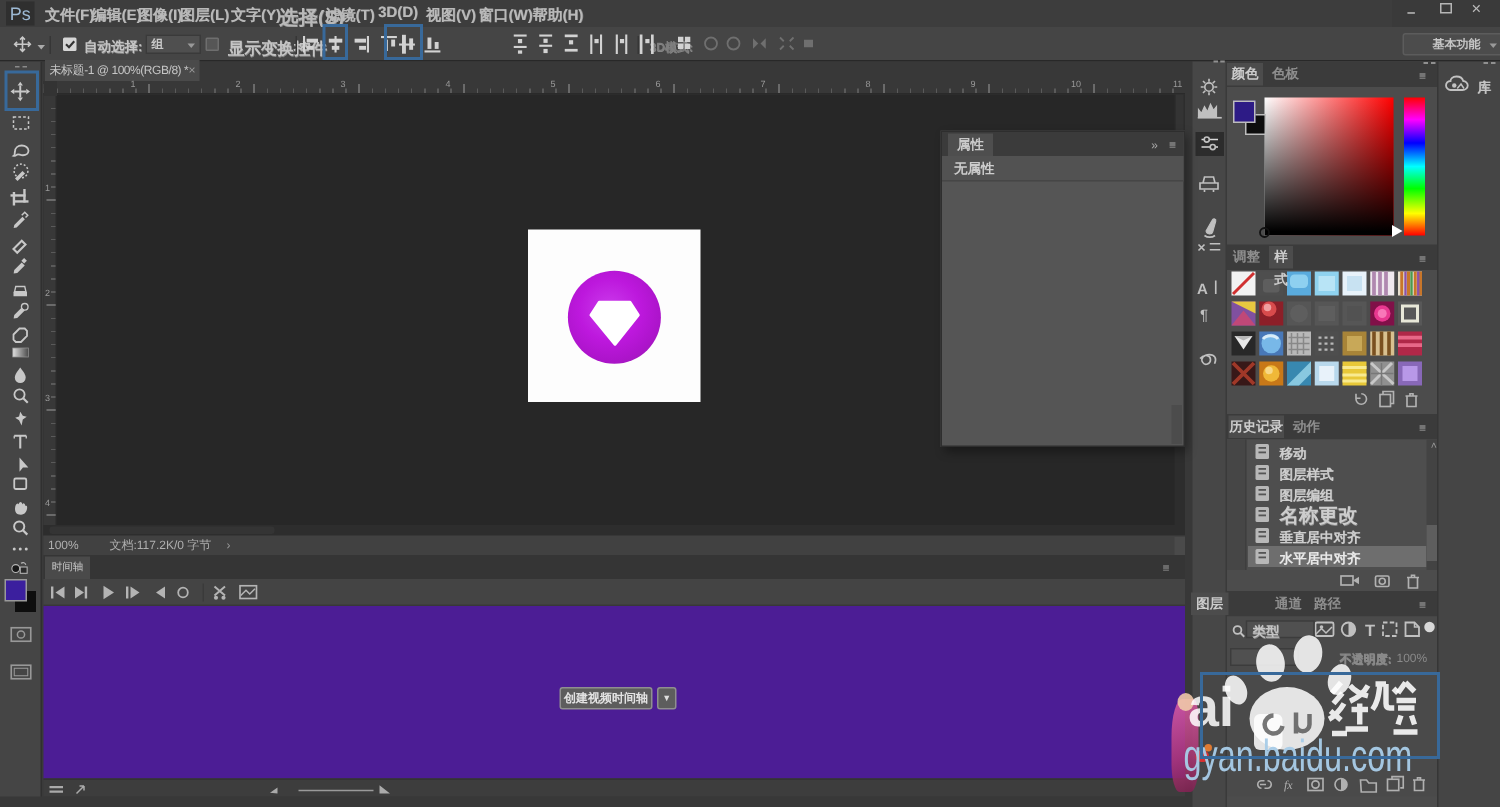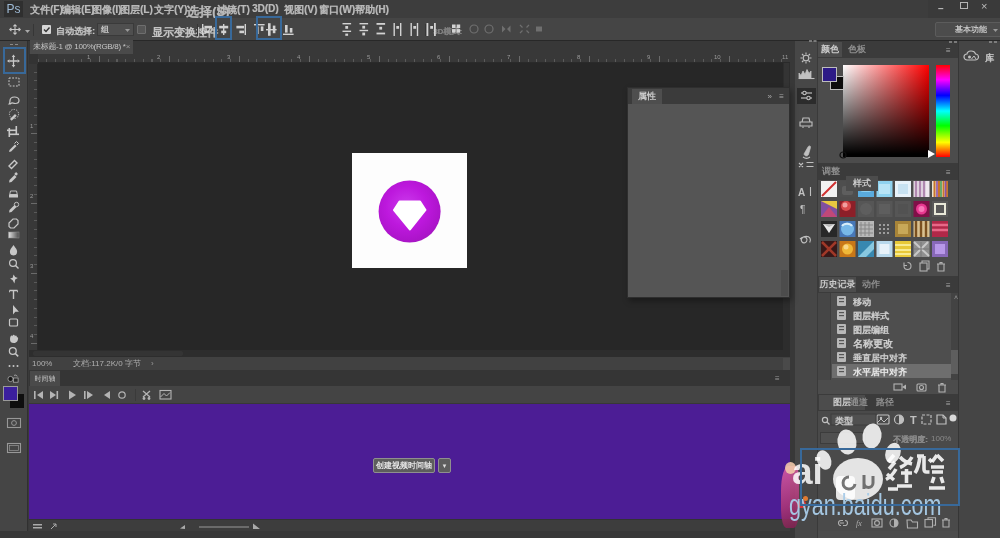--- a/index.html
+++ b/index.html
@@ -228,20 +228,21 @@
       </radialGradient>
     </defs>
 <circle cx="57.6" cy="58.5" r="31" fill="url(#circg)" filter="blur(0.5px)"></circle>
 <path d="M47.5 48.5 h20.5 l5.5 8.5 L58 76.5 L42 57 z" fill="#fff" stroke="#fff" stroke-linejoin="round" stroke-width="2"></path>
 </svg>
 <div class="ab" style="left:627px;top:87px;width:163px;height:211px;background:#555555;border:1px solid #2e2e2e;box-shadow:2px 3px 6px rgba(0,0,0,.35);z-index:10">
  <div style="position:absolute;left:0;top:0;width:100%;height:16px;background:#3b3b3b"></div>
  <div style="position:absolute;left:4px;top:1px;width:30px;height:15px;background:#4e4e4e;color:#c9c9c9;font-size:9px;line-height:15px;text-align:center"><b>属性</b></div>
  <div style="position:absolute;right:18px;top:4px;color:#aaa;font-size:8px;letter-spacing:-1px">»</div>
  <div style="position:absolute;right:5px;top:4px;color:#aaa;font-size:8px">≡</div>
+ <div style="position:absolute;left:0;top:16px;width:100%;height:17px;background:#525252;border-bottom:1px solid #464646;color:#cccccc;font-size:9px;line-height:17px"><b style="padding-left:8px">无属性</b></div>
  <div style="position:absolute;right:1px;bottom:1px;width:7px;height:26px;background:#4c4c4c"></div>
 </div>
 <div class="ab" style="left:29px;top:350px;width:761px;height:7px;background:#2d2d2d">
     <div style="position:absolute;left:4px;top:1px;width:150px;height:5px;background:#343434;border-radius:2px"></div>
   </div>
 <div class="ab" style="left:783px;top:54px;width:7px;height:296px;background:#2d2d2d">
     <div style="position:absolute;left:1px;top:4px;width:5px;height:140px;background:#343434;border-radius:2px"></div>
   </div>
 <div class="ab" id="statusbar">
     <span style="position:absolute;left:3px">100%</span>
@@ -328,21 +329,21 @@
 <div class="ab" style="left:843px;top:65px;width:86px;height:92px;z-index:5;background:linear-gradient(to bottom,rgba(0,0,0,0),#000 97%),linear-gradient(to right,#fff,#f00)"></div>
 <div class="ab" style="left:936px;top:65px;width:14px;height:92px;z-index:5;background:linear-gradient(to bottom,#f00 0%,#f0f 16%,#00f 33%,#0ff 50%,#0f0 66%,#ff0 84%,#f00 100%)"></div>
 <svg class="ab" style="left:926px;top:148px;z-index:8" width="12" height="12">
     <path d="M2 2l7 4-7 4z" fill="#fff"></path>
   </svg>
 <svg class="ab" style="left:838px;top:150px;z-index:8" width="10" height="10">
     <circle cx="5" cy="5" r="3" fill="none" stroke="#111" stroke-width="1.2"></circle>
   </svg>
 <div class="ab" style="left:818px;top:163px;width:140px;height:17px;background:#3b3b3b;z-index:5"></div>
 <div class="ab ptabi" style="left:819px;top:164px;width:24px;z-index:6"><b>调整</b></div>
-<div class="ab ptab" style="left:846px;top:176px;width:32px;z-index:6"><b>样式</b></div>
+<div class="ab ptab" style="left:846px;top:164px;width:16px;z-index:6"><b>样式</b></div>
 <div class="ab" style="left:946px;top:168px;color:#aaa;font-size:8px;z-index:6">≡</div>
 <svg class="ab" style="left:818px;top:180px;z-index:5" width="140" height="96" viewBox="0 0 140 96">
 <g>
 <rect x="3" y="1" width="16" height="16" fill="#f2f2f2"></rect>
       <path d="M4 16L18 2" stroke="#d03030" stroke-width="2"></path>
 <rect x="21.5" y="1" width="16" height="16" fill="#4e4e4e"></rect>
       <rect x="24" y="6" width="11" height="9" rx="2" fill="#5e5e5e"></rect>
 <rect x="40" y="1" width="16" height="16" fill="#5aabdd"></rect>
       <rect x="42" y="3" width="12" height="9" rx="3" fill="#8ed0f0"></rect>
 <rect x="58.5" y="1" width="16" height="16" fill="#8fd2ef"></rect>
@@ -443,35 +444,35 @@
         <rect x="4" y="48" width="5" height="1.2"></rect>
         <rect x="4" y="59" width="5" height="1.2"></rect>
         <rect x="4" y="62" width="5" height="1.2"></rect>
         <rect x="4" y="73" width="5" height="1.2"></rect>
         <rect x="4" y="76" width="5" height="1.2"></rect>
       </g>
  </svg>
  <div class="cjk" style="position:absolute;left:35px;top:2px;font-size:9px;line-height:14px;color:#cdcdcd">移动</div>
  <div class="cjk" style="position:absolute;left:35px;top:16px;font-size:9px;line-height:14px;color:#cdcdcd">图层样式</div>
  <div class="cjk" style="position:absolute;left:35px;top:30px;font-size:9px;line-height:14px;color:#cdcdcd">图层编组</div>
- <div class="cjk" style="position:absolute;left:35px;top:44px;font-size:10px;line-height:14px;color:#cdcdcd">名称更改</div>
+ <div class="cjk" style="position:absolute;left:35px;top:44px;font-size:13px;line-height:14px;color:#cdcdcd">名称更改</div>
  <div class="cjk" style="position:absolute;left:35px;top:58px;font-size:9px;line-height:14px;color:#cdcdcd">垂直居中对齐</div>
  <div class="cjk" style="position:absolute;left:35px;top:72px;font-size:9px;line-height:14px;color:#e8e8e8">水平居中对齐</div>
 </div>
 <svg class="ab" style="left:818px;top:380px;z-index:5" width="140" height="14" viewBox="0 0 140 14">
 <g fill="none" stroke="#b2b2b2" stroke-width="1.1">
 <rect x="76" y="4" width="8" height="6"></rect>
       <path d="M84 7l4-2.5v5z" fill="#b2b2b2" stroke="none"></path>
 <rect x="99" y="4" width="9" height="7" rx="1"></rect>
       <circle cx="103.5" cy="7.5" r="2"></circle>
 <path d="M120 5h8M121 5v7h6v-7M123 5v-1.5h2v1.5"></path>
 </g>
   </svg>
 <div class="ab" style="left:818px;top:394px;width:140px;height:17px;background:#3b3b3b;z-index:5"></div>
-<div class="ab ptab" style="left:819px;top:395px;width:46px;z-index:6"><b>图层</b></div>
+<div class="ab ptab" style="left:794px;top:395px;width:25px;z-index:6"><b>图层</b></div>
 <div class="ab ptabi" style="left:847px;top:395px;width:24px;z-index:6"><b>通道</b></div>
 <div class="ab ptabi" style="left:873px;top:395px;width:24px;z-index:6"><b>路径</b></div>
 <div class="ab" style="left:946px;top:399px;color:#aaa;font-size:8px;z-index:6">≡</div>
 <div class="ab" style="left:818px;top:411px;width:140px;height:120px;background:#4a4a4a;z-index:5">
  <svg style="position:absolute;left:0;top:0" width="140" height="40" viewBox="0 0 140 40">
   <circle cx="7" cy="9" r="2.6" fill="none" stroke="#c0c0c0" stroke-width="1.2"></circle>
       <path d="M9 11l2.5 2.5" stroke="#c0c0c0" stroke-width="1.3"></path>
   <path d="M46 8l3 3 3-3" fill="none" stroke="#aaa"></path>
   <rect x="59" y="4" width="12" height="9" rx="1" fill="none" stroke="#c0c0c0" stroke-width="1.2"></rect>
       <circle cx="63" cy="7" r="1.2" fill="#c0c0c0"></circle>

